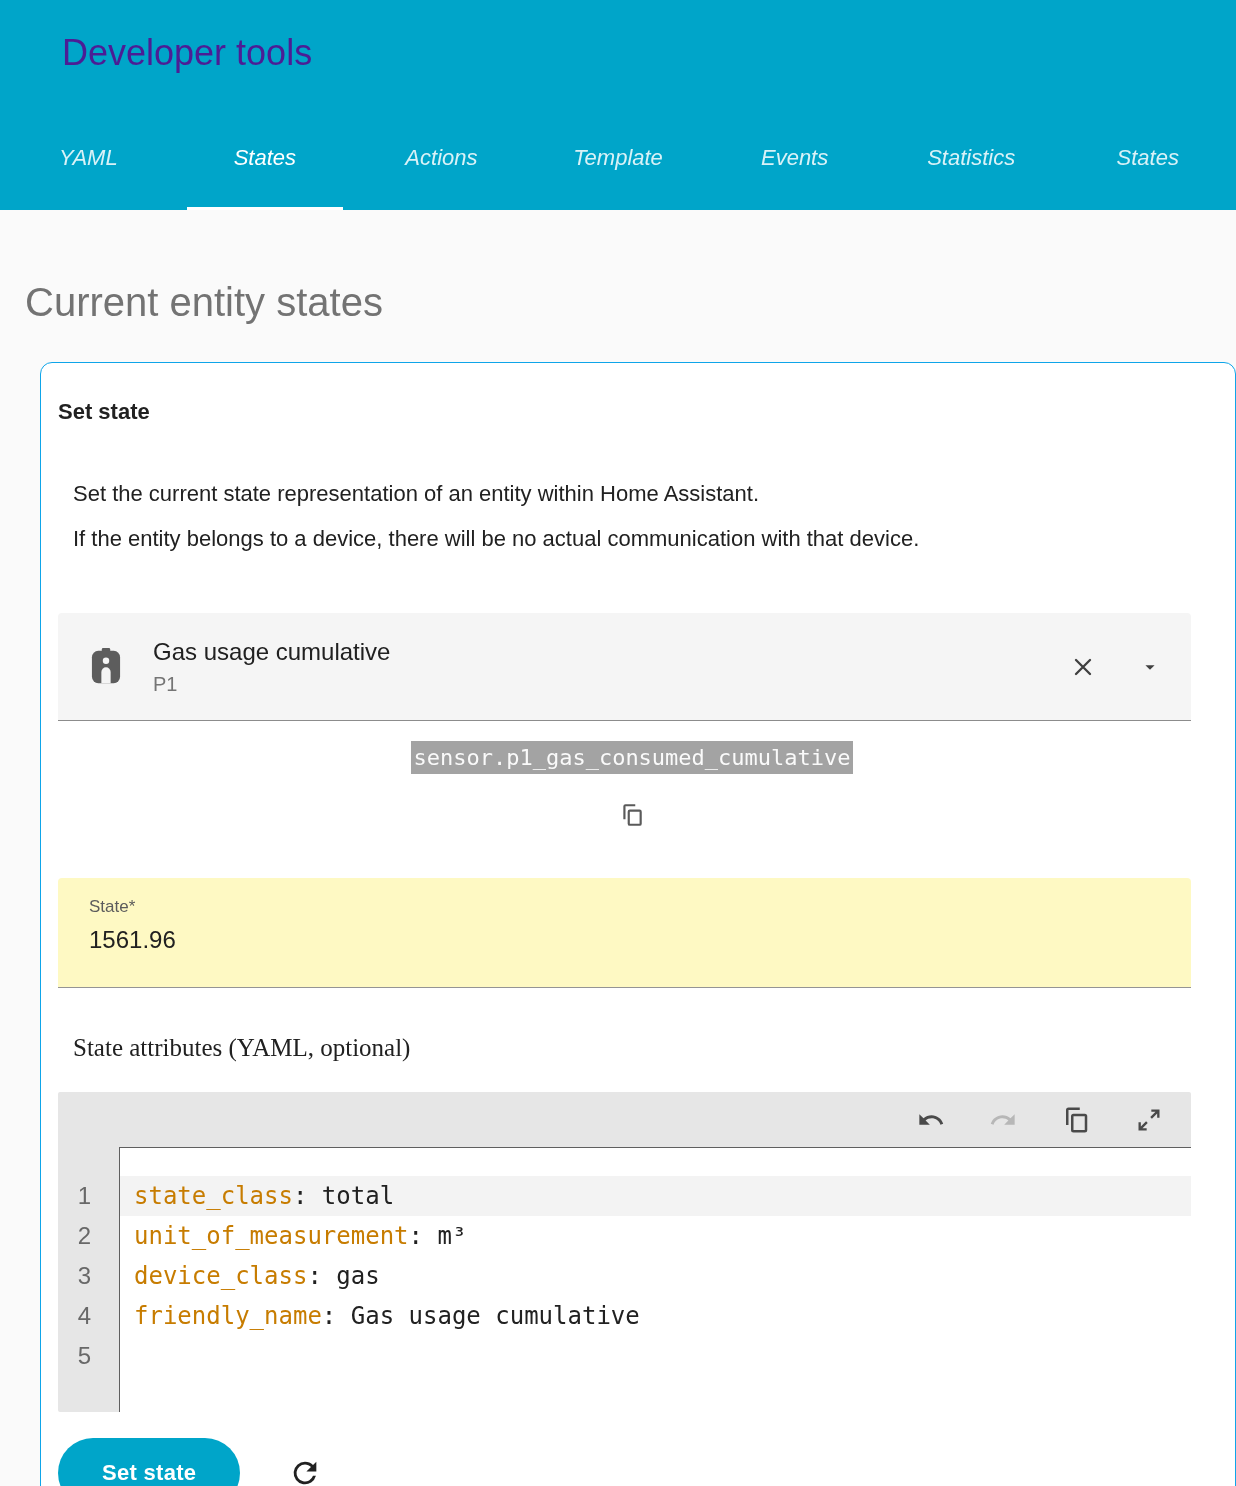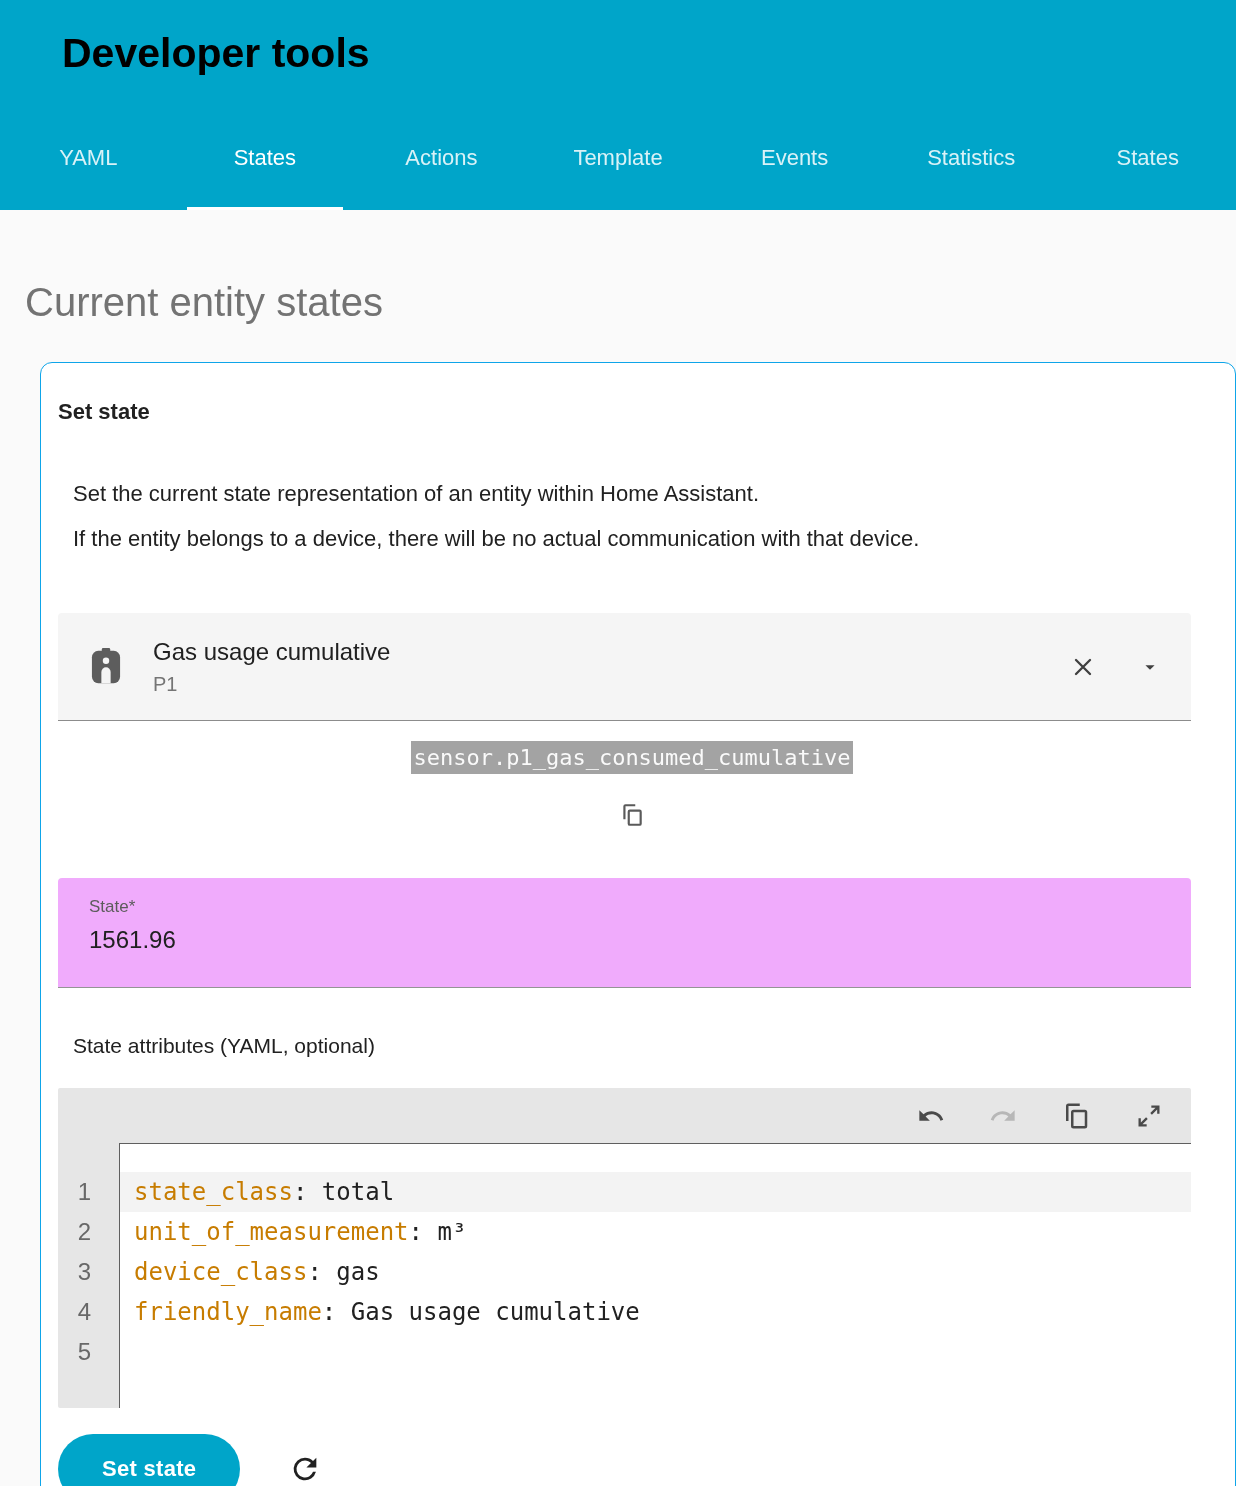--- a/index.html
+++ b/index.html
@@ -19,32 +19,33 @@
   }
 
   
   .app-header { background: var(--accent); }
   .header-top {
     height: 106px;
     display: flex;
     align-items: center;
     padding-left: 62px;
   }
-  .header-title { color: #000000; font-size: 41px; font-weight: 700; }
+  .header-title { color: #4c1d95; font-size: 36px; font-weight: 400; }
   .tabs { display: flex; height: 104px; }
   .tab {
     flex: 1;
     display: flex;
     align-items: center;
     justify-content: center;
     color: rgba(255,255,255,0.85);
     font-size: 22px;
     font-weight: 500;
     position: relative;
     cursor: pointer;
+    font-style: italic;
   }
   .tab.active { color: #ffffff; }
   .tab.active::after {
     content: "";
     position: absolute;
     left: 10px; right: 10px; bottom: 0;
     height: 3px;
     background: #ffffff;
   }
 
@@ -93,40 +94,40 @@
     font-size: 22px;
     background: var(--selection-bg);
     color: #fafafa;
     padding: 4px 2px;
   }
 
   
   .state-field {
     margin-top: 46px;
     height: 110px;
-    background: #f0abfc;
+    background: #fef9c3;
     border-radius: 4px 4px 0 0;
     border-bottom: 1px solid #949494;
     padding: 19px 0 0 31px;
     cursor: text;
   }
   .state-label { font-size: 17px; color: #5c5c5c; display: block; }
   .state-value {
     background: transparent;
     border: none;
     outline: none;
     font-family: inherit;
     font-size: 24px;
     color: #212121;
     margin-top: 9px;
     width: 95%;
     padding: 0;
   }
 
-  .attr-label { font-size: 21px; margin: 46px 0 0 15px; }
+  .attr-label { font-size: 25px; margin: 46px 0 0 15px; font-family: Liberation Serif, serif; }
 
   
   .yaml-editor { margin-top: 30px; background: #e6e6e6; border-radius: 2px; }
   .editor-toolbar {
     height: 55px;
     display: flex;
     align-items: center;
     justify-content: flex-end;
     gap: 36px;
     padding-right: 24px;

